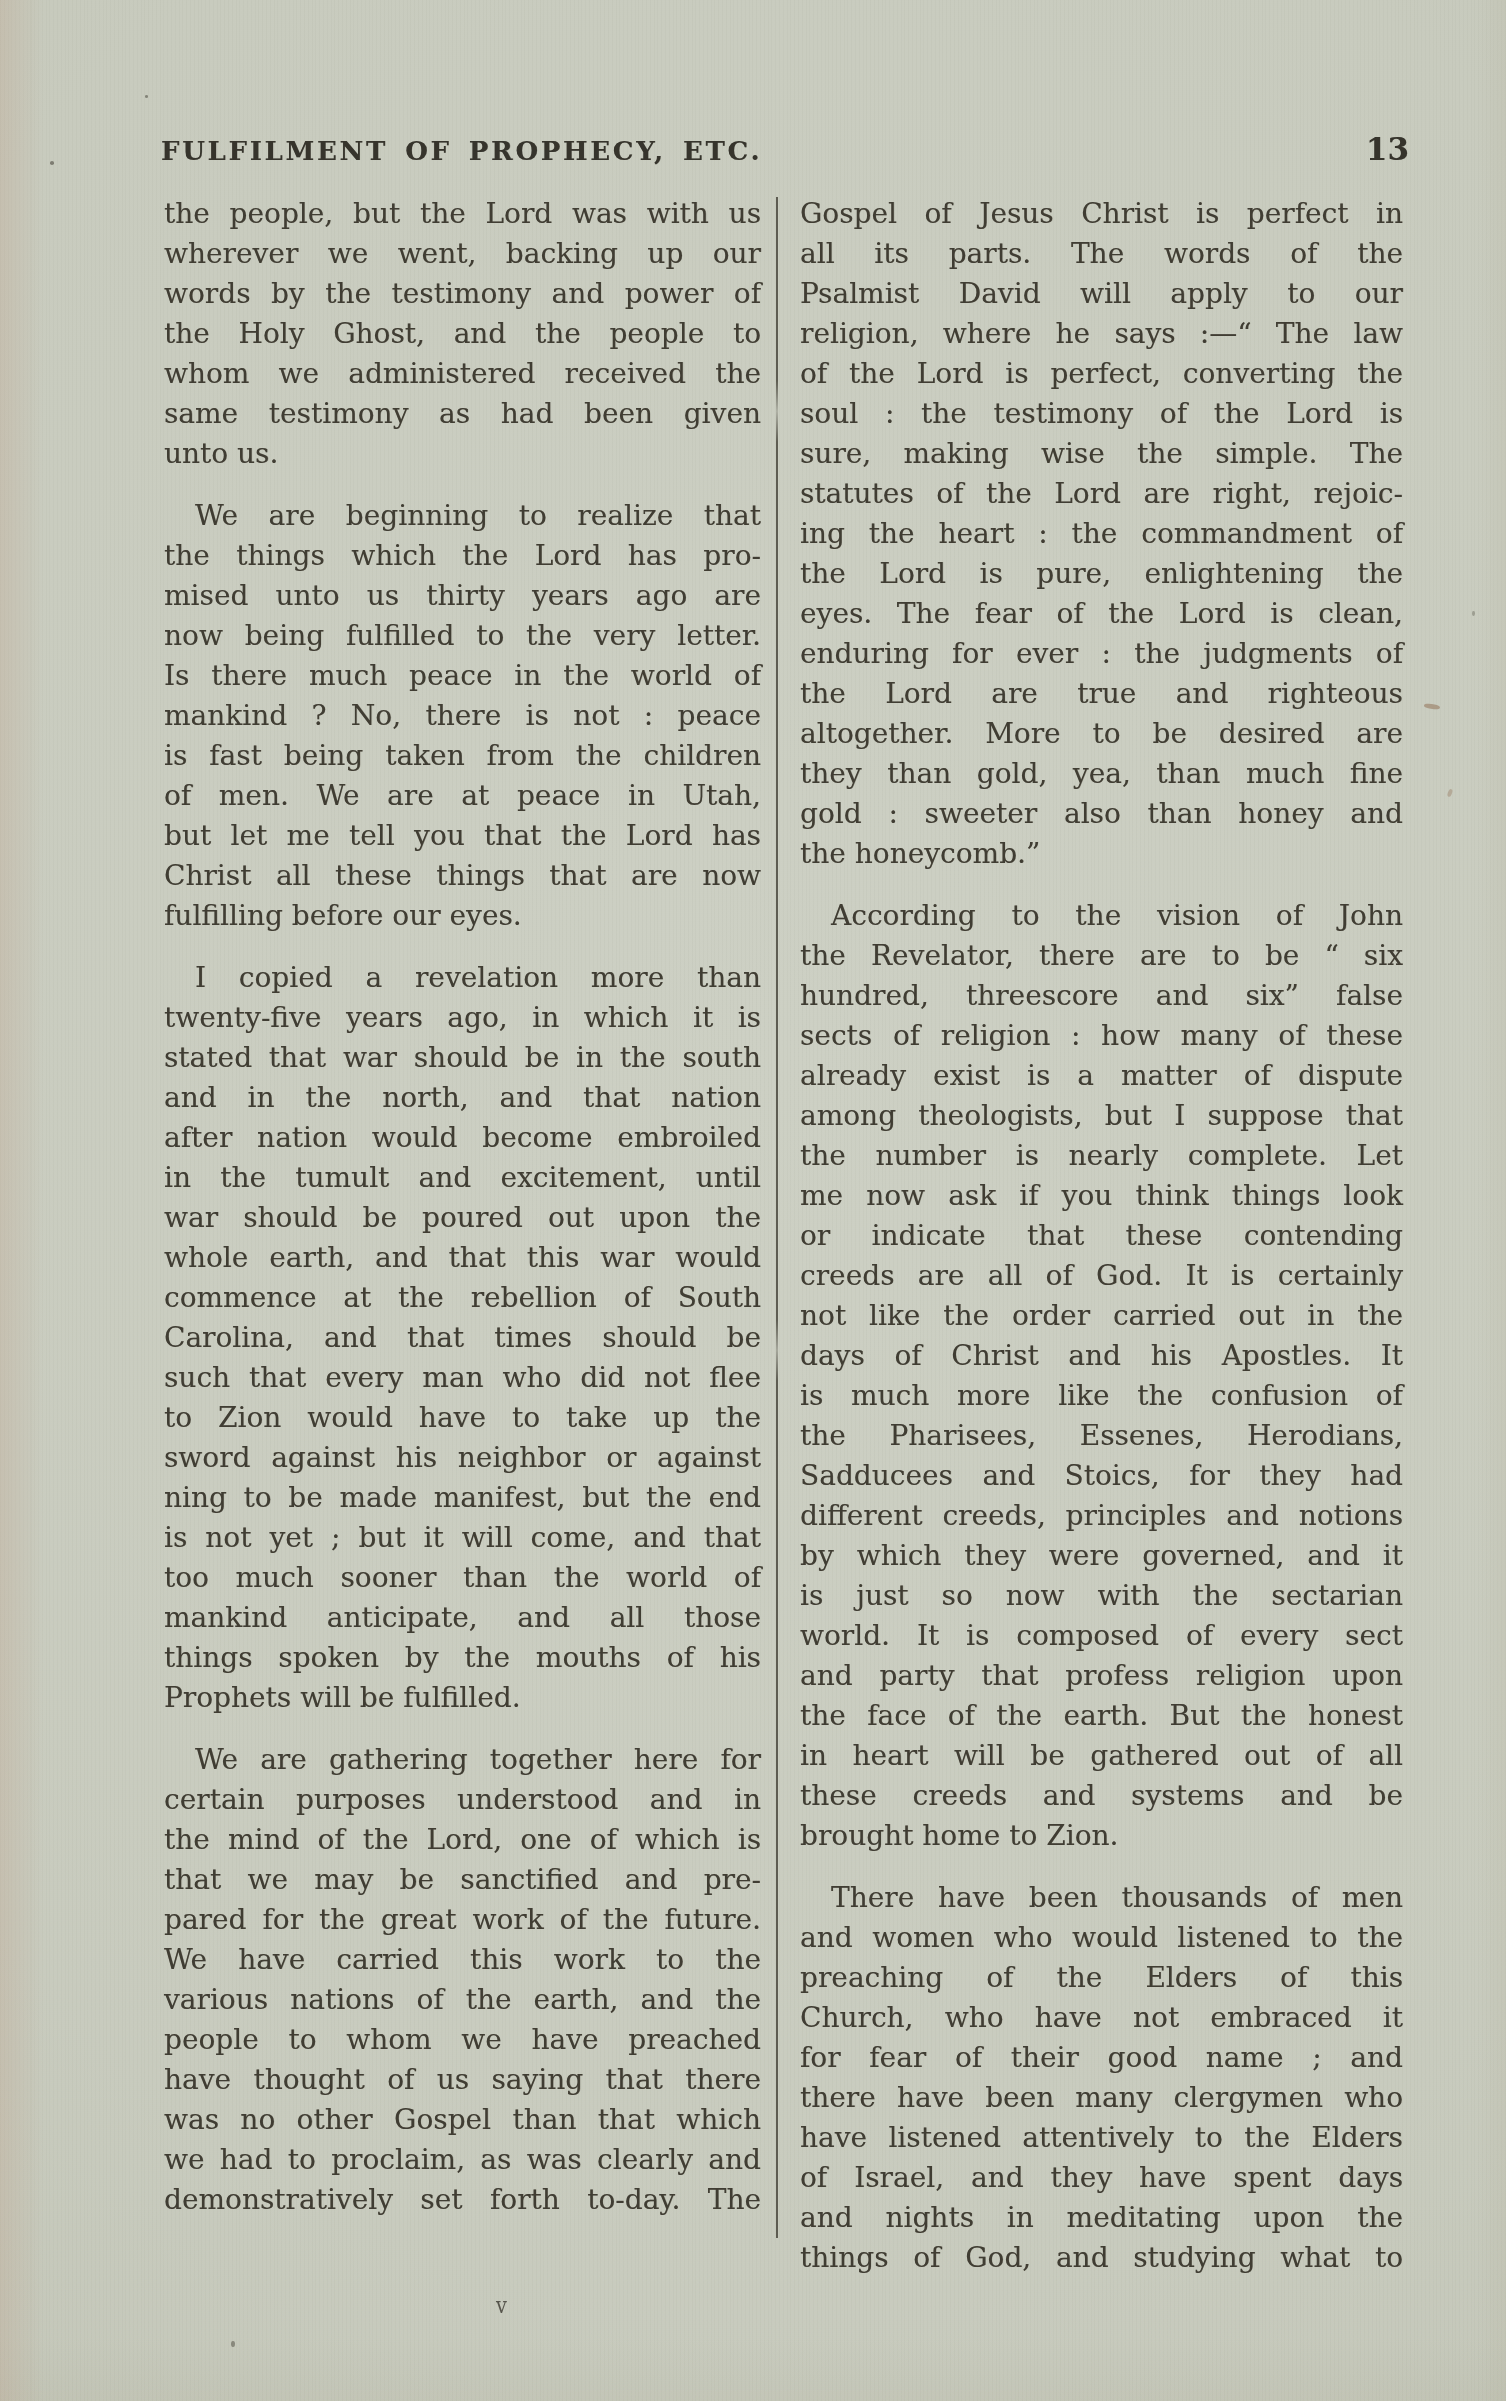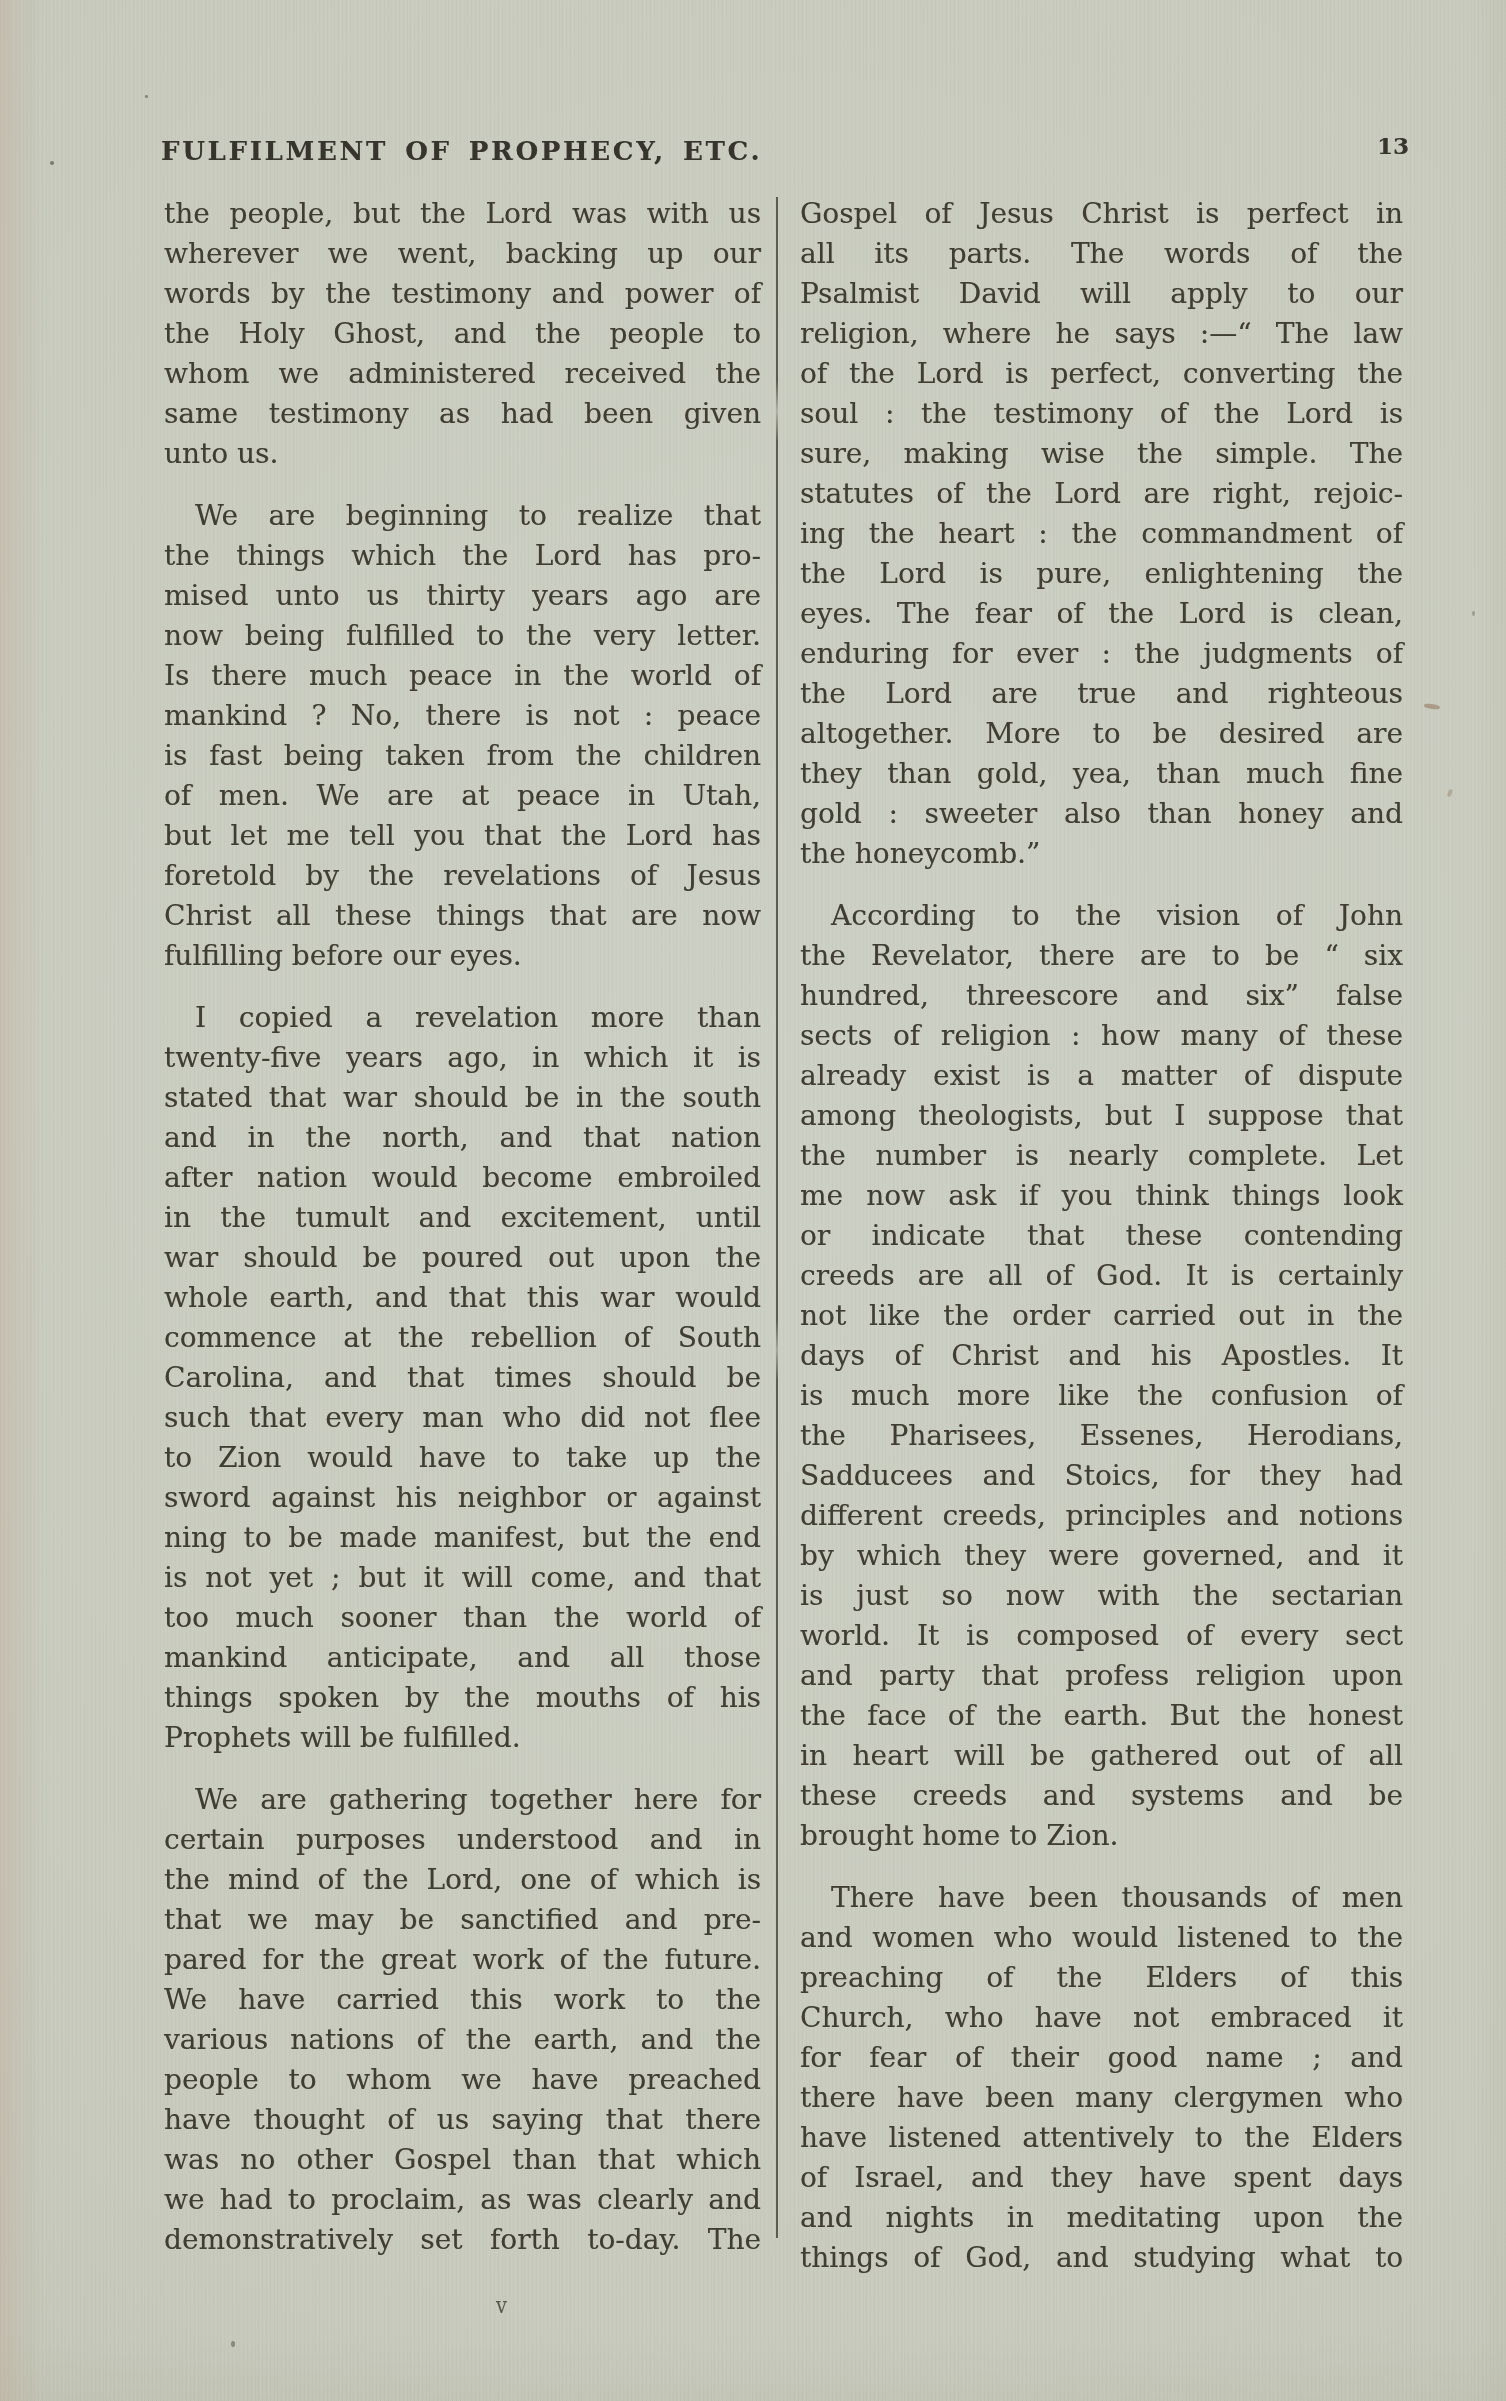--- a/index.html
+++ b/index.html
@@ -26,21 +26,21 @@
   .running-title{
     position:absolute;top:138px;left:161px;width:1244px;
     text-align:left;
     font-size:26px;font-weight:bold;line-height:1;
     letter-spacing:2.7px;word-spacing:5.4px;
     color:#36342c;
     text-shadow:0.3px 0.3px 0.5px rgba(54,52,44,0.4);
   }
   .page-number{
     position:absolute;top:134px;right:97px;
-    font-size:23px;font-weight:bold;line-height:1;
+    font-size:31px;font-weight:bold;line-height:1;
     color:#36342c;
     text-shadow:0.3px 0.3px 0.5px rgba(54,52,44,0.4);
   }
   .divider{
     position:absolute;left:776px;top:197px;width:1.6px;height:2041px;
     background:linear-gradient(180deg,
       var(--rule) 0%, var(--rule) 9%, rgba(74,72,62,0.25) 10.5%,
       var(--rule) 12%, var(--rule) 55%, rgba(74,72,62,0.35) 56.5%,
       var(--rule) 58%, var(--rule) 100%);
     opacity:0.85;
@@ -100,21 +100,20 @@
       <div class="line end">unto us.</div>
       <div class="line start">We are beginning to realize that</div>
       <div class="line">the things which the Lord has pro-</div>
       <div class="line">mised unto us thirty years ago are</div>
       <div class="line">now being fulfilled to the very letter.</div>
       <div class="line">Is there much peace in the world of</div>
       <div class="line">mankind ?  No, there is not : peace</div>
       <div class="line">is fast being taken from the children</div>
       <div class="line">of men.  We are at peace in Utah,</div>
       <div class="line">but let me tell you that the Lord has</div>
-      <div class="line">foretold by the revelations of Jesus</div>
       <div class="line">Christ all these things that are now</div>
       <div class="line end">fulfilling before our eyes.</div>
       <div class="line start">I copied a revelation more than</div>
       <div class="line">twenty-five years ago, in which it is</div>
       <div class="line">stated that war should be in the south</div>
       <div class="line">and in the north, and that nation</div>
       <div class="line">after nation would become embroiled</div>
       <div class="line">in the tumult and excitement, until</div>
       <div class="line">war should be poured out upon the</div>
       <div class="line">whole earth, and that this war would</div>

